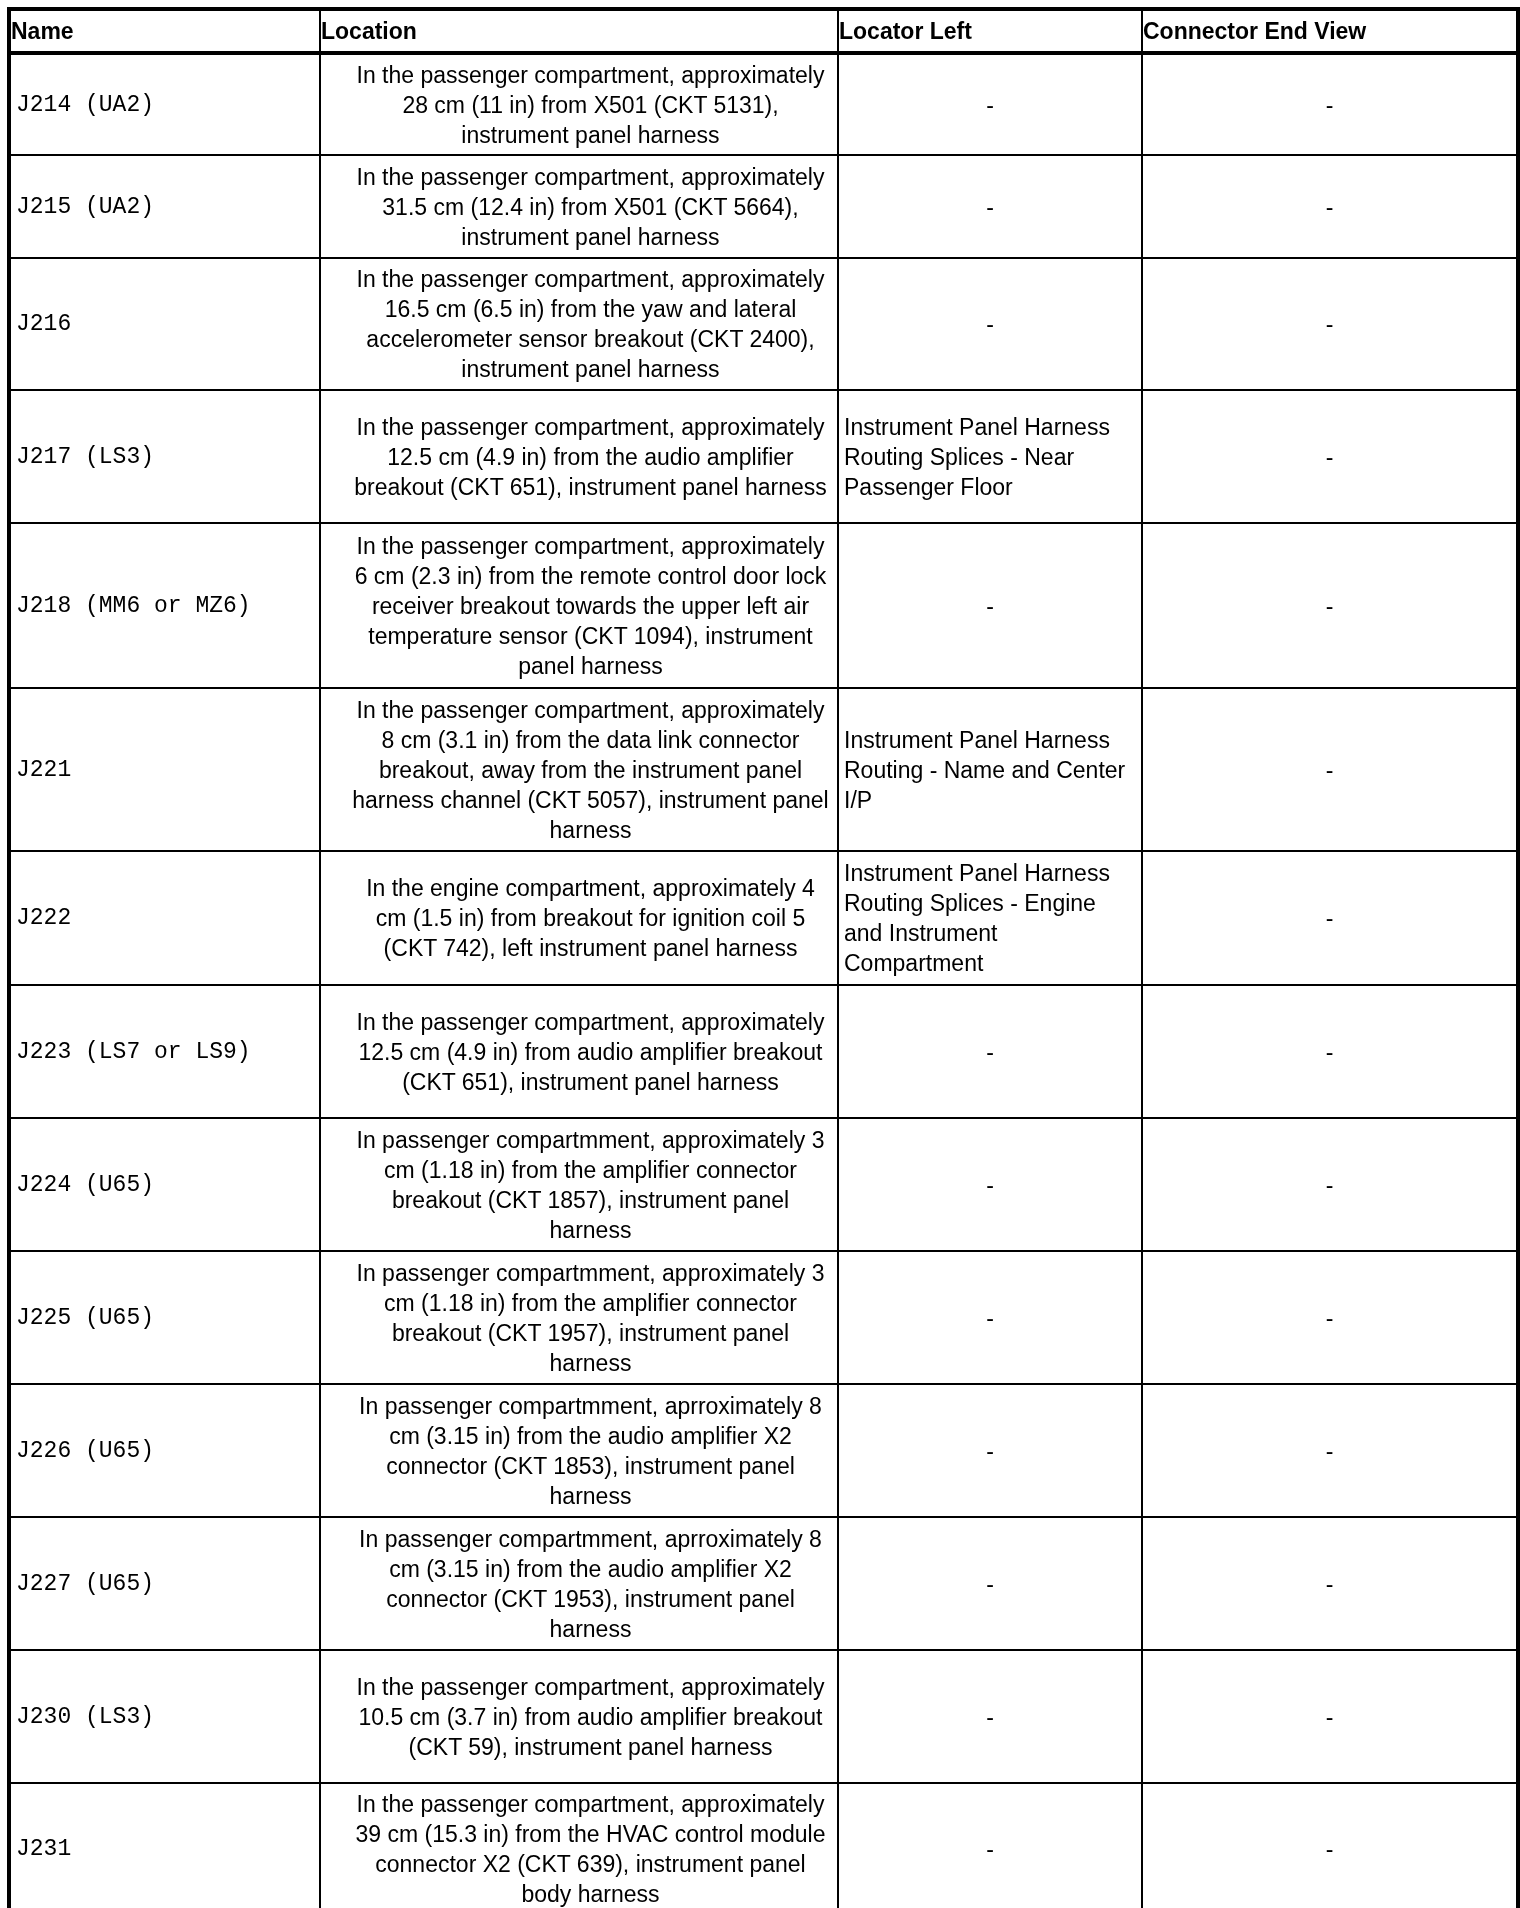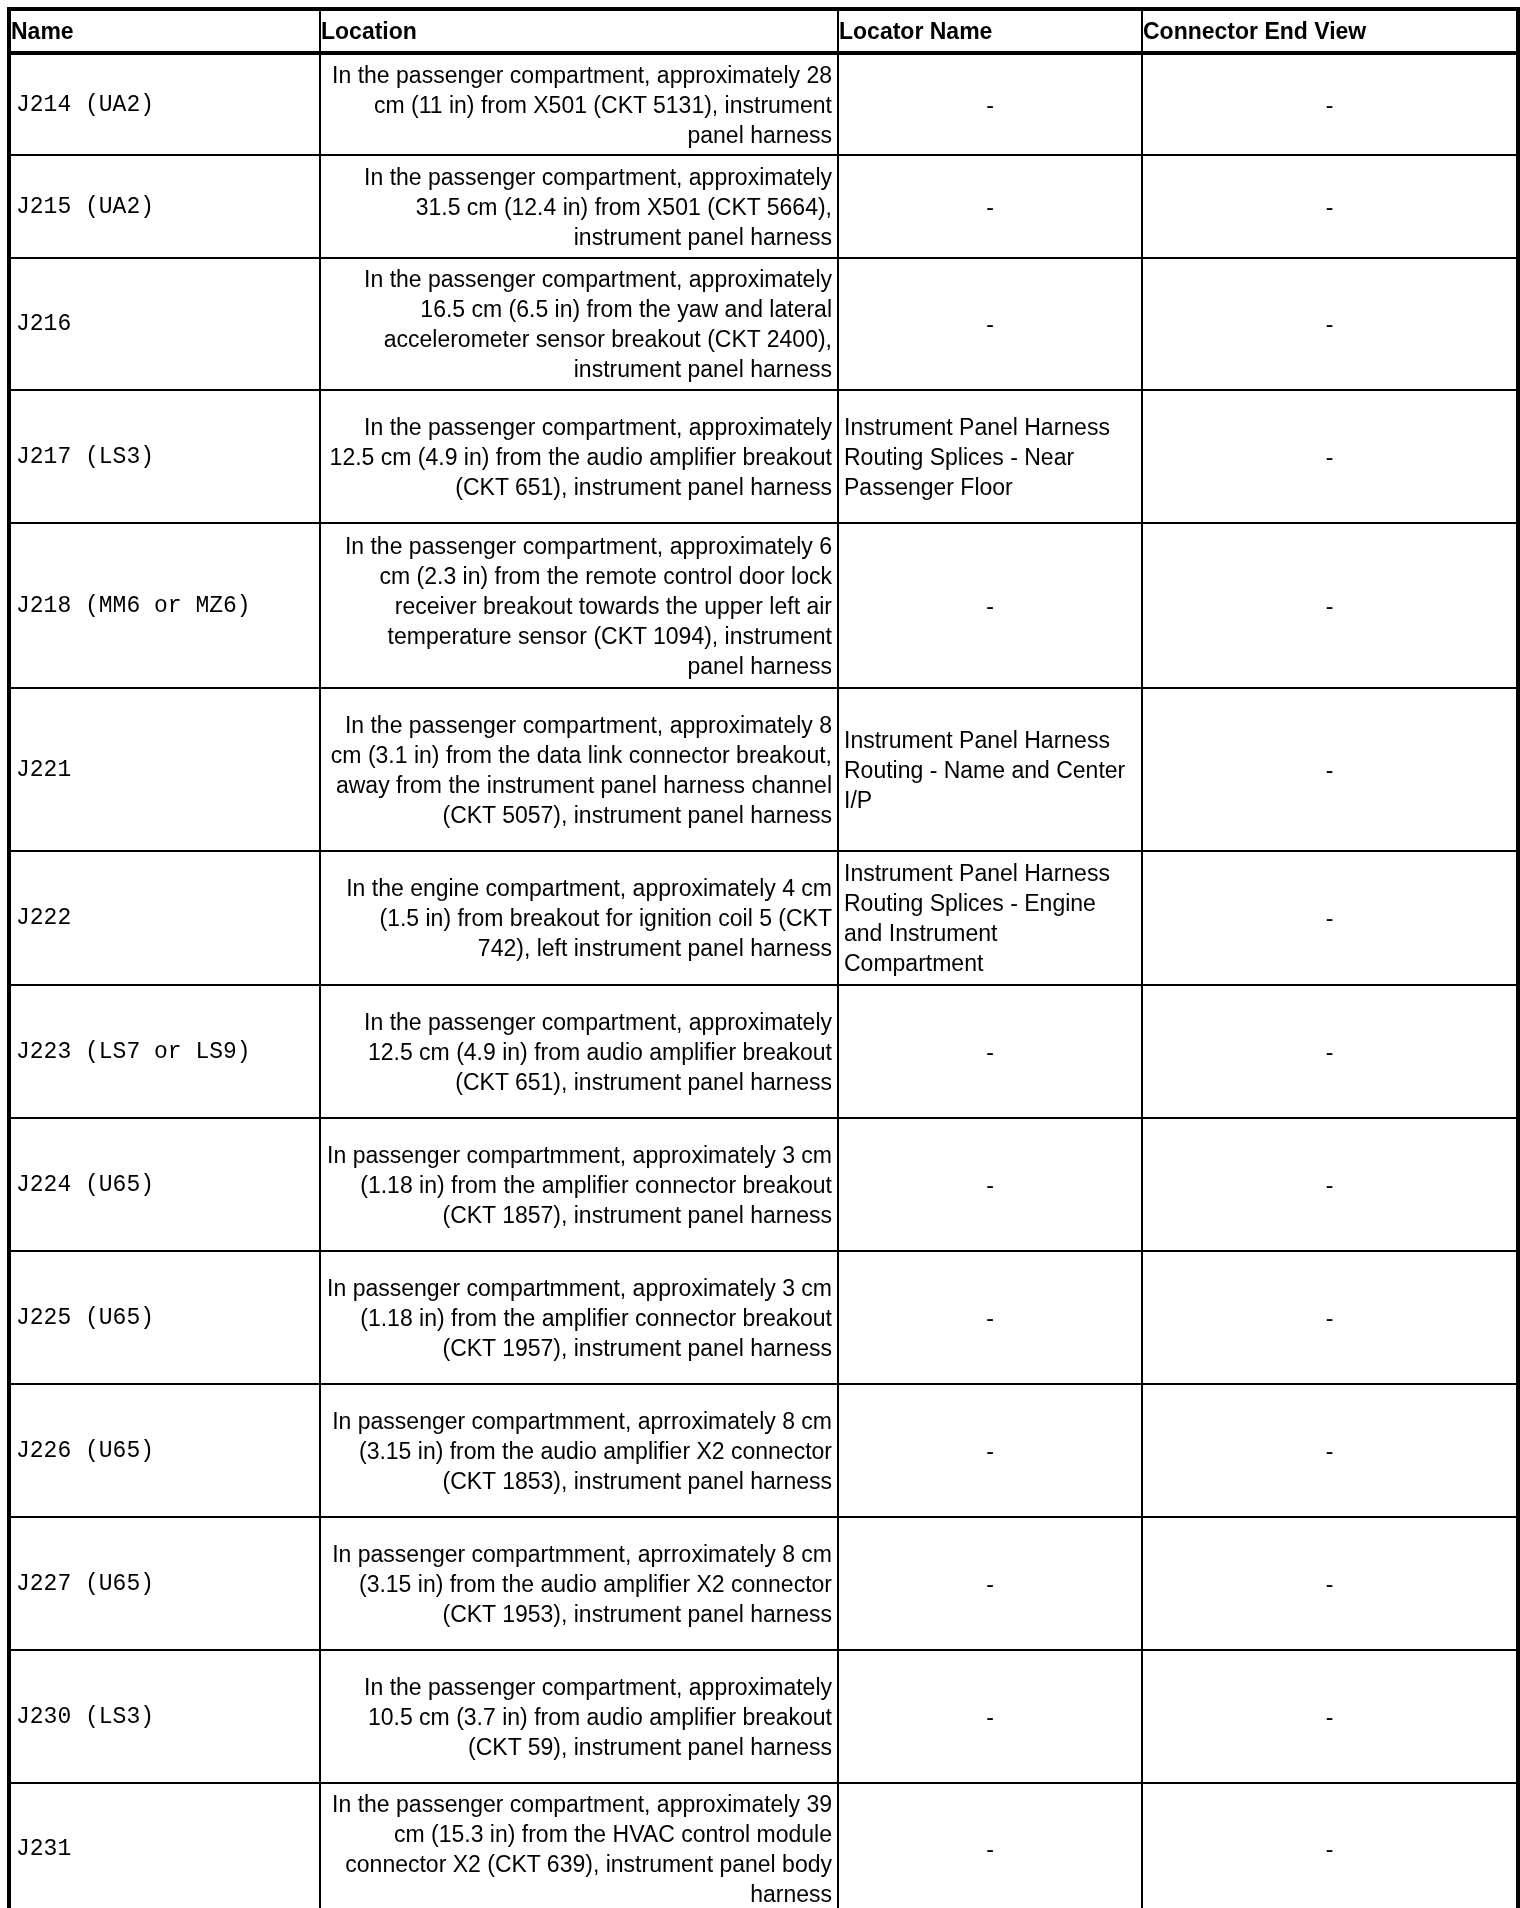--- a/index.html
+++ b/index.html
@@ -23,21 +23,21 @@
     border: 2px solid #000;
     border-bottom: 4px solid #000;
     font-size: 23px;
   }
   td {
     border: 2px solid #000;
     vertical-align: middle;
     padding: 2px 5px;
   }
   td.name { text-align: left; font-family: Liberation Mono, monospace; }
-  td.loc { text-align: right; }
+  td.loc { text-align: center; padding-left: 28px; }
   td.view { text-align: left; margin-left: 8px; }
   td.dash { text-align: center; }
   col.c1 { width: 311px; }
   col.c2 { width: 518px; }
   col.c3 { width: 304px; }
   col.c4 { width: 376px; }
 </style>
 </head>
 <body>
 
@@ -46,21 +46,21 @@
     <colgroup>
       <col class="c1">
         <col class="c2">
         <col class="c3">
         <col class="c4">
     </colgroup>
     <thead>
       <tr>
         <th>Name</th>
         <th>Location</th>
-        <th>Locator Name</th>
+        <th>Locator Left</th>
         <th>Connector End View</th>
       </tr>
     </thead>
     <tbody id="rows">
         <tr style="height: 102px;">
           <td class="name">J214 (UA2)</td>
           <td class="loc">In the passenger compartment, approximately 28 cm (11 in) from X501 (CKT 5131), instrument panel harness</td>
           <td class="dash">-</td>
           <td class="dash">-</td>
         </tr>

